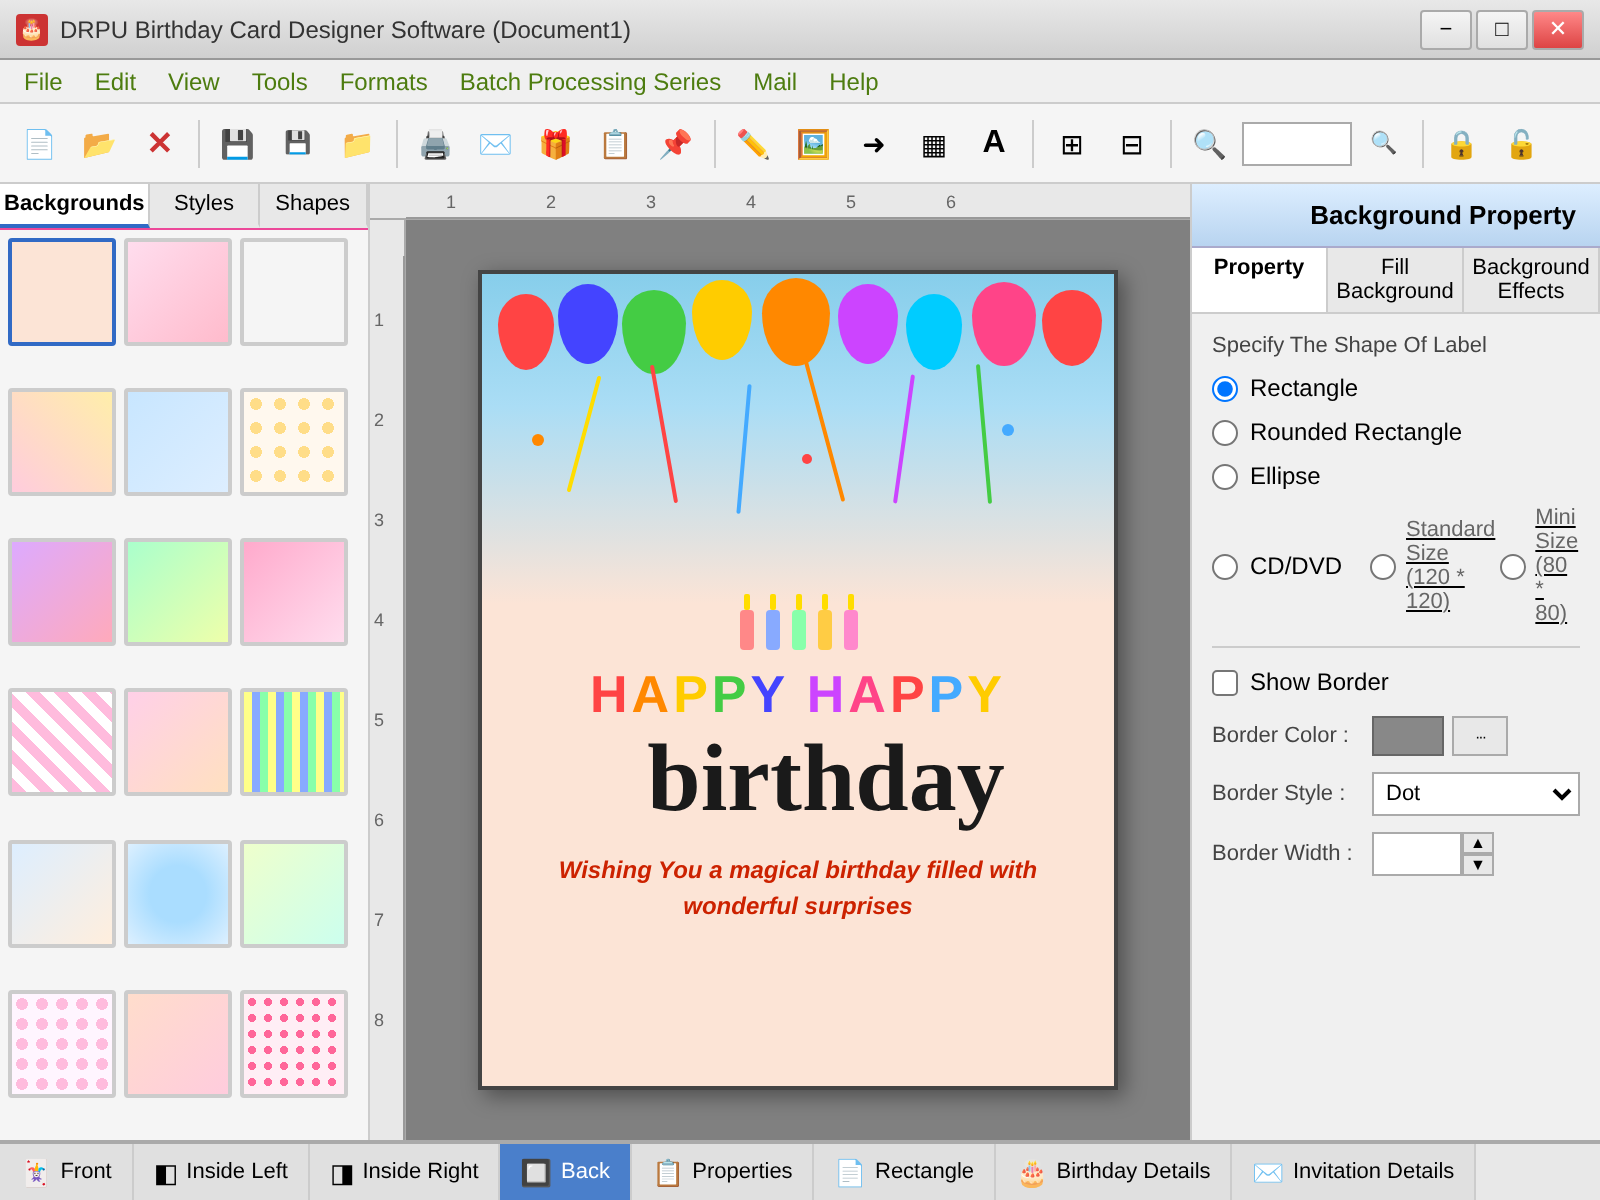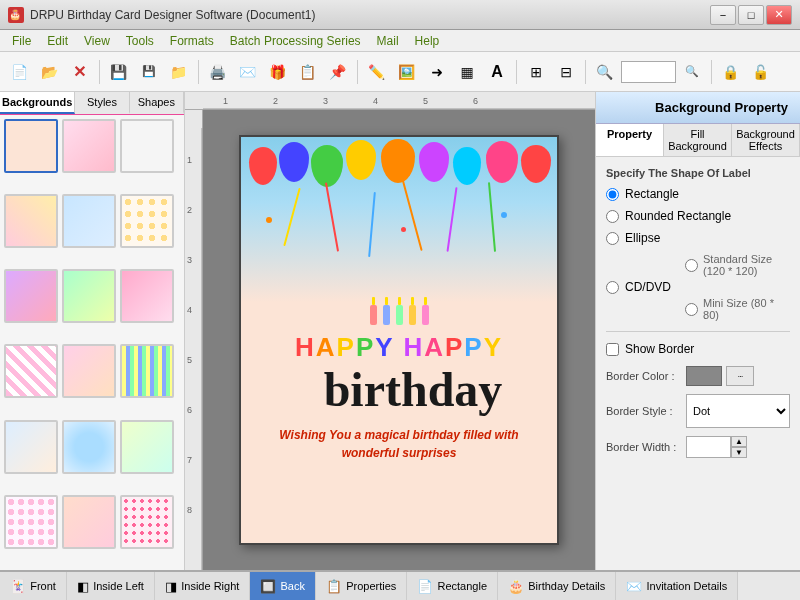--- a/index.html
+++ b/index.html
@@ -42,36 +42,36 @@
     #canvas-container { margin-top: 18px; margin-left: 18px; width: calc(100% - 18px); height: calc(100% - 18px); display: flex; align-items: center; justify-content: center; }
     #card-canvas { width: 320px; height: 410px; background: #fce4d6; border: 2px solid #444; box-shadow: 3px 3px 10px rgba(0,0,0,0.4); position: relative; overflow: hidden; }
 
     
     #right-panel { width: 205px; background: #f0f0f0; border-left: 1px solid #ccc; display: flex; flex-direction: column; }
     #bg-property-header { background: linear-gradient(to bottom, #ddeeff, #b8d4f0); padding: 8px 12px; font-weight: bold; font-size: 13px; text-align: right; border-bottom: 1px solid #aac; }
     #prop-tabs { display: flex; border-bottom: 1px solid #ccc; background: #e8e8e8; }
     .prop-tab { flex: 1; padding: 4px 2px; text-align: center; cursor: pointer; font-size: 11px; border-right: 1px solid #ccc; }
     .prop-tab.active { background: #fff; font-weight: bold; }
     #prop-content { padding: 10px; flex: 1; overflow-y: auto; }
-    .prop-section-label { font-size: 11px; color: #444; margin-bottom: 8px; font-weight: bold; }
+    .prop-section-label { font-size: 11px; color: #444; margin-bottom: 8px; }
     .radio-row { display: flex; align-items: center; gap: 6px; margin-bottom: 8px; }
     .radio-row input[type=radio] { margin: 0; }
     .radio-row label { font-size: 12px; cursor: pointer; }
-    .cddvd-options { margin-left: 20px; display: flex; flex-direction: column; gap: 20px; }
+    .cddvd-options { margin-left: 20px; display: flex; gap: 2px; text-decoration: underline; }
     .cddvd-option { display: flex; align-items: center; gap: 5px; }
     .cddvd-option input[type=radio] { margin: 0; }
     .cddvd-option label { font-size: 11px; color: #666; }
     .prop-divider { height: 1px; background: #ccc; margin: 10px 0; }
     .show-border-row { display: flex; align-items: center; gap: 6px; margin-bottom: 10px; }
     .show-border-row input[type=checkbox] { margin: 0; }
     .prop-row { display: flex; align-items: center; margin-bottom: 8px; }
     .prop-label { font-size: 11px; color: #444; width: 80px; flex-shrink: 0; }
     .color-box { width: 36px; height: 20px; background: #888; border: 1px solid #666; margin-right: 4px; }
     .color-dots-btn { width: 28px; height: 20px; border: 1px solid #aaa; background: #e8e8e8; display: flex; align-items: center; justify-content: center; cursor: pointer; font-size: 8px; letter-spacing: -1px; }
-    .style-select { flex: 1; height: 34px; border: 1px solid #aaa; background: white; font-size: 11px; padding: 0 2px; }
+    .style-select { flex: 1; height: 22px; border: 1px solid #aaa; background: white; font-size: 11px; padding: 0 2px; }
     .width-spinner { display: flex; align-items: center; }
     .width-spinner input { width: 45px; height: 22px; border: 1px solid #aaa; text-align: center; font-size: 11px; }
     .spinner-btns { display: flex; flex-direction: column; }
     .spinner-btn { width: 16px; height: 11px; border: 1px solid #aaa; background: #e8e8e8; display: flex; align-items: center; justify-content: center; cursor: pointer; font-size: 8px; line-height: 1; }
 
     
     #bottom-tabs { height: 30px; background: #e8e8e8; border-top: 2px solid #aaa; display: flex; align-items: stretch; }
     .bot-tab { display: flex; align-items: center; gap: 4px; padding: 0 10px; cursor: pointer; border-right: 1px solid #ccc; font-size: 11px; background: #e0e0e0; }
     .bot-tab.active { background: #4a7fcb; color: white; }
     .bot-tab .tab-icon { font-size: 13px; }

